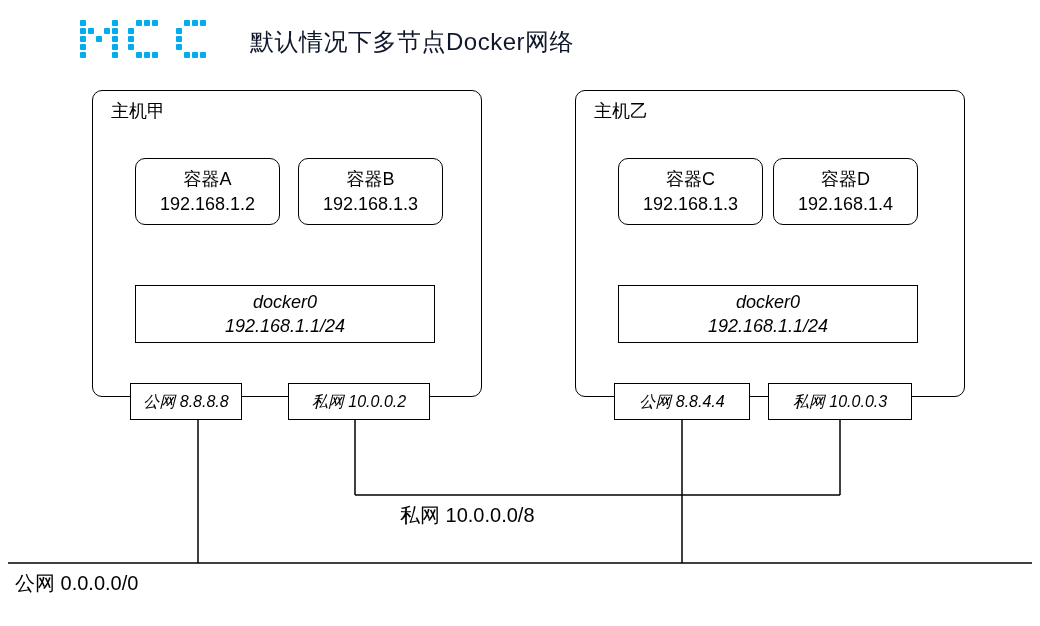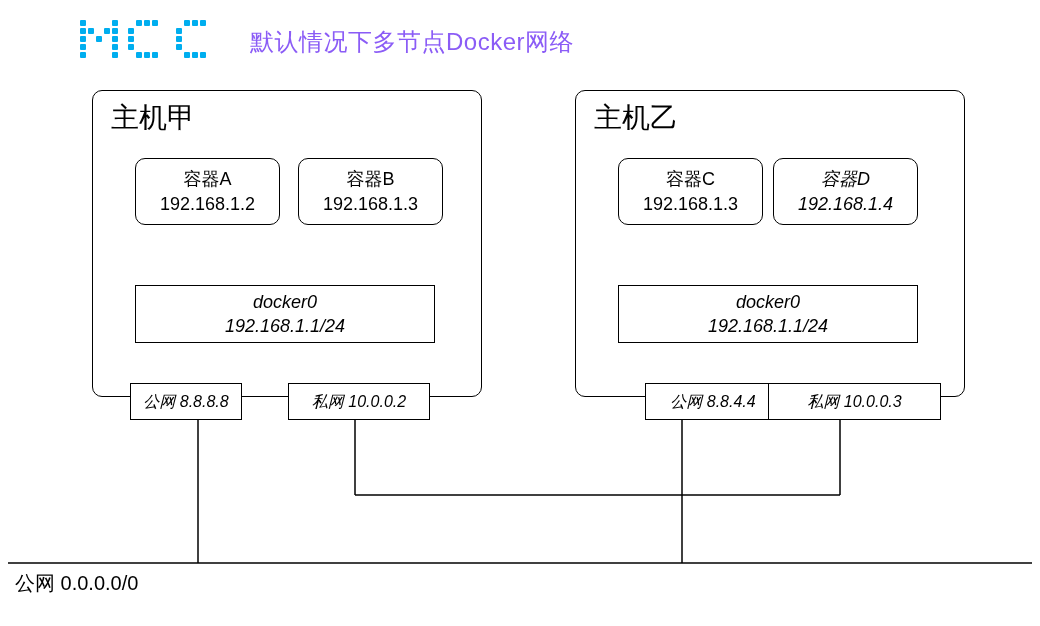--- a/index.html
+++ b/index.html
@@ -28,21 +28,21 @@
     grid-template-columns: repeat(5, 6px);
     grid-auto-rows: 6px;
     gap: 2px;
   }
   .dot-letter span.on { background: #00aeef; border-radius: 1px; }
   .dot-letter span.off { background: transparent; }
   .title {
     position: absolute;
     left: 250px;
     top: 26px;
-    color: #8b5cf6;
+    color: #0f172a;
     font-size: 24px;
     letter-spacing: 0.5px;
   }
   
   .box {
     position: absolute;
     border: 1.5px solid #000;
     border-radius: 10px;
     background: #fff;
     box-sizing: border-box;
@@ -51,21 +51,21 @@
   .label {
     font-size: 18px;
     text-align: center;
     line-height: 1.35;
   }
   .small { font-size: 16px; }
   .host-title {
     position: absolute;
     top: 8px;
     left: 18px;
-    font-size: 28px;
+    font-size: 18px;
   }
   svg.lines { position: absolute; left: 0; top: 0; pointer-events: none; }
 </style>
 </head>
 <body>
 
 <div class="canvas">
 
   <div class="logo">
     <div class="dot-letter">
@@ -208,34 +208,35 @@
 
   <div class="box" style="left:575px; top:90px; width:390px; height:307px;">
     <div class="host-title">主机乙</div>
   </div>
   <div class="box" style="left:618px; top:158px; width:145px; height:67px; display:flex; align-items:center; justify-content:center;">
     <div class="label">
       <span>容器C</span><br>
       <span>192.168.1.3</span>
     </div>
   </div>
-  <div class="box" style="left:773px; top:158px; width:145px; height:67px; display:flex; align-items:center; justify-content:center;font-style:italic;">
+  <div class="box" style="left:773px; top:158px; width:145px; height:67px; display:flex; align-items:center; justify-content:center;">
     <div class="label">
       <span>容器D</span><br>
       <span>192.168.1.4</span>
     </div>
   </div>
   <div class="box sharp" style="left:618px; top:285px; width:300px; height:58px; display:flex; align-items:center; justify-content:center;">
     <div class="label">
       <span>docker0</span><br>
       <span>192.168.1.1/24</span>
     </div>
   </div>
-  <div class="box sharp" style="left:614px; top:383px; width:136px; height:37px; display:flex; align-items:center; justify-content:center;margin-left:31px;">
+  <div class="box sharp" style="left:614px; top:383px; width:136px; height:37px; display:flex; align-items:center; justify-content:center;">
     <div class="label small">公网 8.8.4.4</div>
   </div>
-  <div class="box sharp" style="left:768px; top:383px; width:173px; height:37px; display:flex; align-items:center; justify-content:center;">
+  <div class="box sharp" style="left:768px; top:383px; width:144px; height:37px; display:flex; align-items:center; justify-content:center;">
     <div class="label small">私网 10.0.0.3</div>
   </div>
 
+  <div style="position:absolute; left:400px; top:502px; font-size:20px;">私网 10.0.0.0/8</div>
   <div style="position:absolute; left:15px; top:570px; font-size:20px;">公网 0.0.0.0/0</div>
 
 </div>
 
 </body></html>

